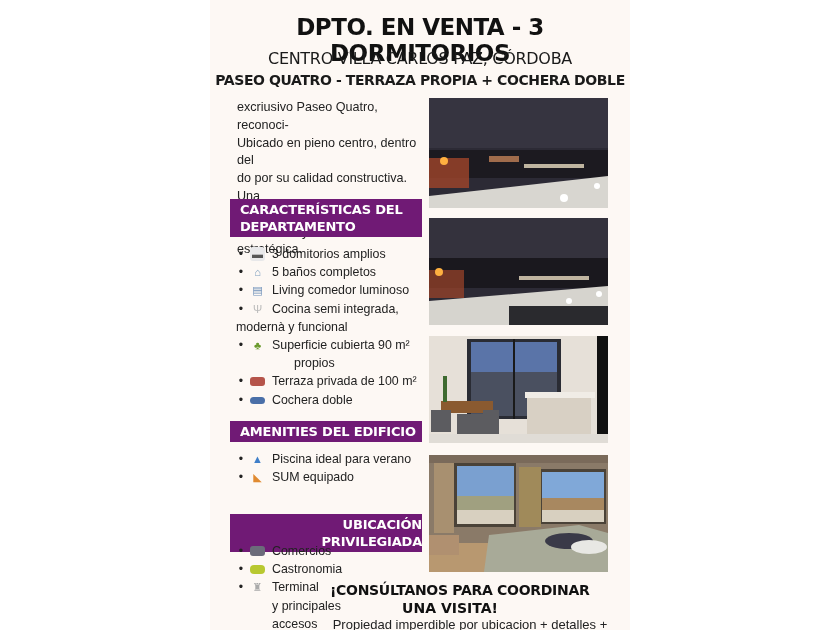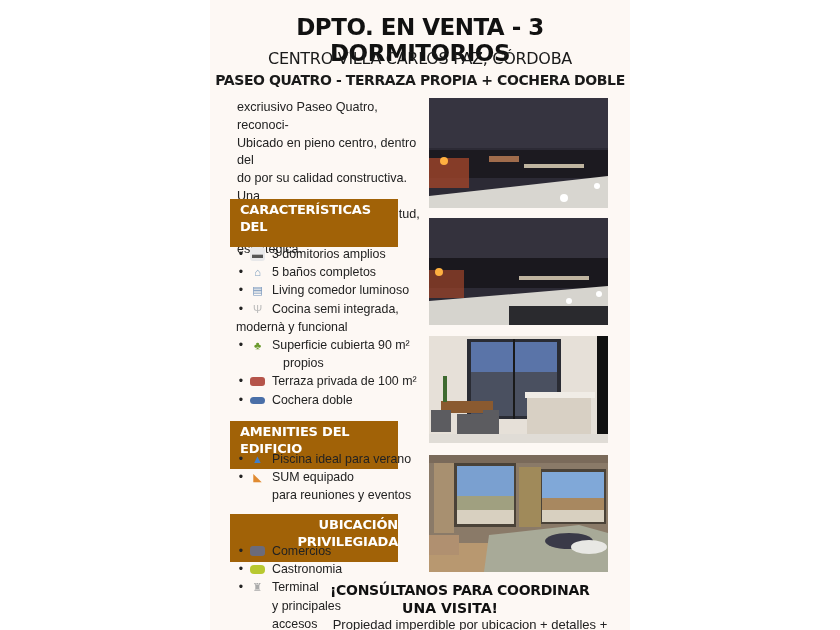--- a/index.html
+++ b/index.html
@@ -6,22 +6,22 @@
   body { width:840px; height:630px; background:#ffffff; position:relative; overflow:hidden;
          font-family:"Liberation Sans", "DejaVu Sans", sans-serif; color:#1a1a1a; }
   .flyer { position:absolute; left:210px; top:0; width:420px; height:630px; background:#fdf8f4; }
   .title { position:absolute; left:0; width:420px; top:14px; text-align:center;
            font-family:"DejaVu Sans", sans-serif; font-weight:bold; font-size:23px; letter-spacing:-0.5px; color:#111; }
   .sub1 { position:absolute; left:0; width:420px; top:49px; text-align:center;
           font-family:"DejaVu Sans", sans-serif; font-size:16px; color:#1a1a1a; letter-spacing:-0.3px; }
   .sub2 { position:absolute; left:0; width:420px; top:72px; text-align:center;
           font-family:"DejaVu Sans", sans-serif; font-weight:bold; font-size:14px; color:#1a1a1a; letter-spacing:-0.4px; }
   .intro { position:absolute; left:27px; top:99px; width:190px; font-size:12.6px; line-height:17.8px; color:#222; }
-  .sect { position:absolute; left:20px; width:168px; background:#a16207; color:#fff; font-weight:bold;
-          font-family:"DejaVu Sans", sans-serif; font-size:13px; line-height:17px; padding:2px 0 12px 10px; box-sizing:border-box; letter-spacing:-0.2px; }
+  .sect { position:absolute; left:20px; width:192px; background:#701a75; color:#fff; font-weight:bold;
+          font-family:"DejaVu Sans", sans-serif; font-size:13px; line-height:17px; padding:2px 0 2px 10px; box-sizing:border-box; letter-spacing:-0.2px; }
   ul.feat { position:absolute; left:26px; margin:0; padding:0; list-style:none; width:200px; font-size:12.4px; line-height:18.2px; color:#222; }
   ul.feat li { position:relative; padding-left:36px; }
   ul.feat li .bul { position:absolute; left:0; top:0; width:10px; text-align:center; }
   ul.feat li .ico { position:absolute; left:14px; top:2px; width:15px; height:14px; font-size:11px; line-height:14px; text-align:center; border-radius:3px; }
   ul.feat li .cont { display:block; margin-left:-36px; padding-left:16px; }
   .photo { position:absolute; left:219px; width:179px; overflow:hidden; }
   .cta1 { position:absolute; left:120px; width:260px; top:581px; text-align:left; font-family:"DejaVu Sans", sans-serif;
           font-weight:bold; font-size:14px; line-height:18px; color:#111; letter-spacing:-0.3px; }
   .cta2 { position:absolute; left:110px; width:260px; top:599px; text-align:center; font-family:"DejaVu Sans", sans-serif;
           font-weight:bold; font-size:14px; line-height:18px; color:#111; }
@@ -39,37 +39,38 @@
   <div class="intro">
     <div>excriusivo  Paseo Quatro, reconoci-</div>
     <div>Ubicado en pieno centro, dentro del</div>
     <div>do por su calidad constructiva. Una</div>
     <div>propiedad única por su amplitud,</div>
     <div>comodidad y ubicación estratégica.</div>
   </div>
 
   <div class="sect" style="top:199px;">
     <div>CARACTERÍSTICAS DEL</div>
+    <div>DEPARTAMENTO</div>
   </div>
   <ul class="feat" style="top:245px;">
     <li><span class="bul">•</span><span class="ico" style="background:#e8e8ea;color:#555;">▬</span><span>3 domitorios amplios</span></li>
     <li><span class="bul">•</span><span class="ico" style="color:#7fa0c0;">⌂</span><span>5 baños completos</span></li>
     <li><span class="bul">•</span><span class="ico" style="color:#6d8fb8;">▤</span><span>Living comedor luminoso</span></li>
     <li><span class="bul">•</span><span class="ico" style="color:#bbb;">Ψ</span><span>Cocina semi integrada,</span><span class="cont" style="padding-left:0;margin-left:-36px;">modernà y funcional</span></li>
-    <li><span class="bul">•</span><span class="ico" style="color:#6a9a2c;">♣</span><span>Superficie cubierta 90 m²</span><span class="cont" style="margin-left:1px;padding-left:10px;">propios</span></li>
+    <li><span class="bul">•</span><span class="ico" style="color:#6a9a2c;">♣</span><span>Superficie cubierta 90 m²</span><span class="cont" style="margin-left:12px;padding-left:10px;">propios</span></li>
     <li><span class="bul">•</span><span class="ico" style="background:#b5544a;height:9px;top:5px;"></span><span>Terraza privada de 100 m²</span></li>
     <li><span class="bul">•</span><span class="ico" style="background:#4a6fa8;height:7px;top:6px;border-radius:4px;"></span><span>Cochera doble</span></li>
   </ul>
 
   <div class="sect" style="top:421px;">
     <div>AMENITIES DEL EDIFICIO</div>
   </div>
   <ul class="feat" style="top:450px;">
     <li><span class="bul">•</span><span class="ico" style="color:#3f7fc9;">▲</span><span>Piscina ideal para verano</span></li>
-    <li><span class="bul">•</span><span class="ico" style="color:#e08a30;">◣</span><span>SUM equipado</span><span class="cont" style="margin-left:0;padding-left:0;">para reuniones y eventos</span></li>
+    <li><span class="bul">•</span><span class="ico" style="color:#e08a30;">◣</span><span>SUM equipado</span></li>
   </ul>
 
   <div class="sect" style="top:514px;text-align:right;">
     <div>UBICACIÓN PRIVILEGIADA</div>
   </div>
   <ul class="feat" style="top:542px;">
     <li><span class="bul">•</span><span class="ico" style="background:#6b6b7a;height:10px;top:4px;"></span><span>Comercios</span></li>
     <li><span class="bul">•</span><span class="ico" style="background:#b8c830;height:9px;top:5px;border-radius:4px;"></span><span>Castronomia</span></li>
     <li style="width:90px;"><span class="bul">•</span><span class="ico" style="color:#aaa;">♜</span><span>Terminal</span><span class="cont" style="margin-left:0;padding-left:0;">y principales accesos</span></li>
   </ul>

